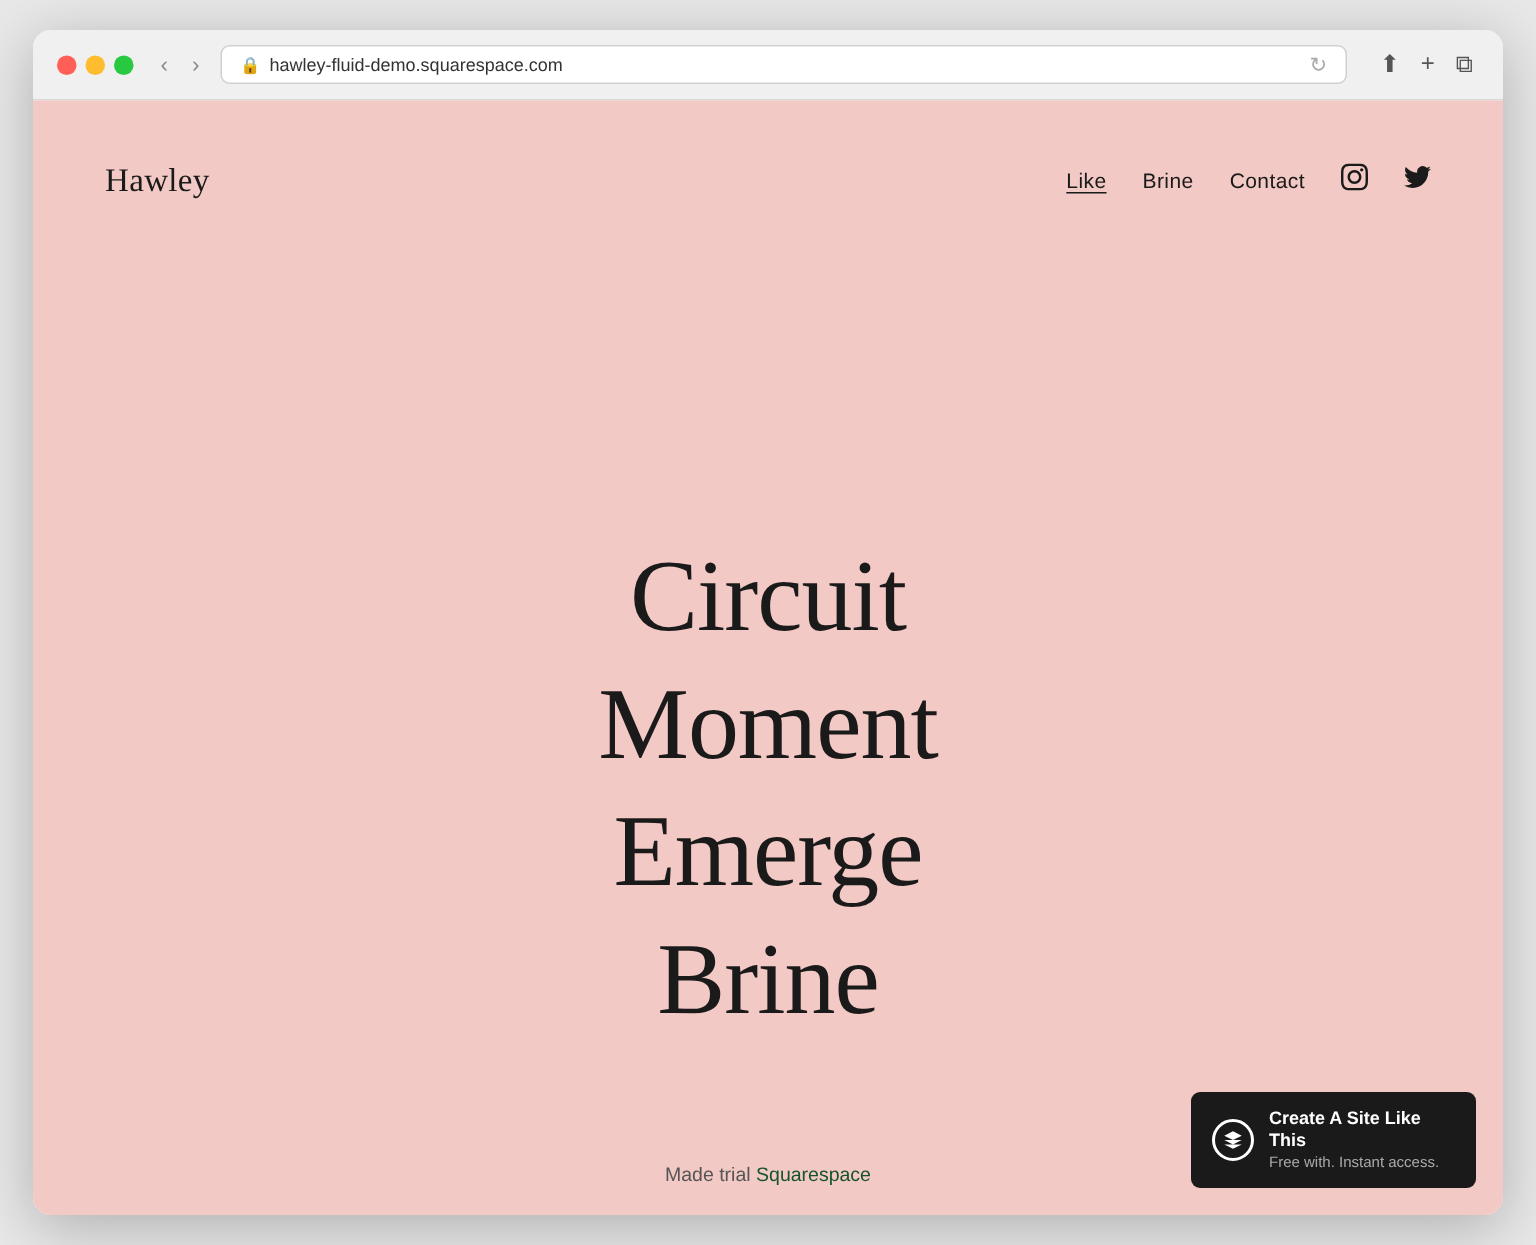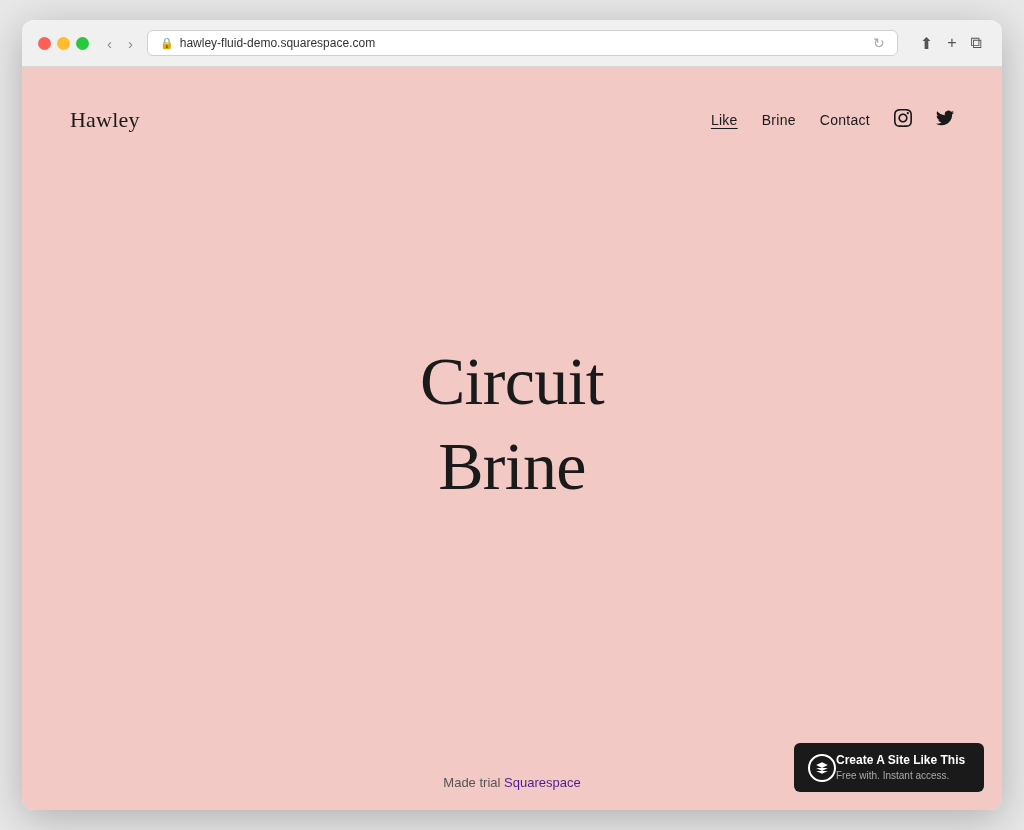--- a/index.html
+++ b/index.html
@@ -148,21 +148,21 @@
     .nav-icon {
       font-size: 18px;
       color: #1a1a1a;
       cursor: pointer;
     }
 
     .site-main {
       flex: 1;
       display: flex;
       flex-direction: column;
-      justify-content: center;
+      justify-content: flex-end;
       align-items: center;
       padding-bottom: 60px;
     }
 
     .project-list {
       display: flex;
       flex-direction: column;
       align-items: center;
       gap: 0;
     }
@@ -180,34 +180,35 @@
 
     .site-footer {
       text-align: center;
       padding: 20px;
       font-size: 13px;
       color: #555;
       flex-shrink: 0;
     }
 
     .site-footer a {
-      color: #4c1d95;
+      color: #14532d;
       text-decoration: none;
     }
 
     .squarespace-badge {
       position: absolute;
       bottom: 18px;
       right: 18px;
       background: #1a1a1a;
       color: #fff;
       border-radius: 6px;
       padding: 10px 14px;
       display: flex;
       align-items: center;
+      gap: 10px;
       width: 190px;
     }
 
     .badge-icon {
       width: 28px;
       height: 28px;
       border: 2px solid #fff;
       border-radius: 50%;
       display: flex;
       align-items: center;
@@ -280,20 +281,22 @@
           <svg class="twitter-svg" viewBox="0 0 24 24" xmlns="http://www.w3.org/2000/svg">
             <path d="M23.953 4.57a10 10 0 01-2.825.775 4.958 4.958 0 002.163-2.723c-.951.555-2.005.959-3.127 1.184a4.92 4.92 0 00-8.384 4.482C7.69 8.095 4.067 6.13 1.64 3.162a4.822 4.822 0 00-.666 2.475c0 1.71.87 3.213 2.188 4.096a4.904 4.904 0 01-2.228-.616v.06a4.923 4.923 0 003.946 4.827 4.996 4.996 0 01-2.212.085 4.936 4.936 0 004.604 3.417 9.867 9.867 0 01-6.102 2.105c-.39 0-.779-.023-1.17-.067a13.995 13.995 0 007.557 2.209c9.053 0 13.998-7.496 13.998-13.985 0-.21 0-.42-.015-.63A9.935 9.935 0 0024 4.59z"></path>
           </svg>
         </span>
       </nav>
     </header>
 
     <main class="site-main">
       <div class="project-list">
         <div class="project-item">Circuit</div>
+        <div class="project-item">Moment</div>
+        <div class="project-item">Emerge</div>
         <div class="project-item">Brine</div>
       </div>
     </main>
 
     <footer class="site-footer">
       <span>Made trial </span><a href="#">Squarespace</a>
     </footer>
 
     <div class="squarespace-badge">
       <div class="badge-icon">

